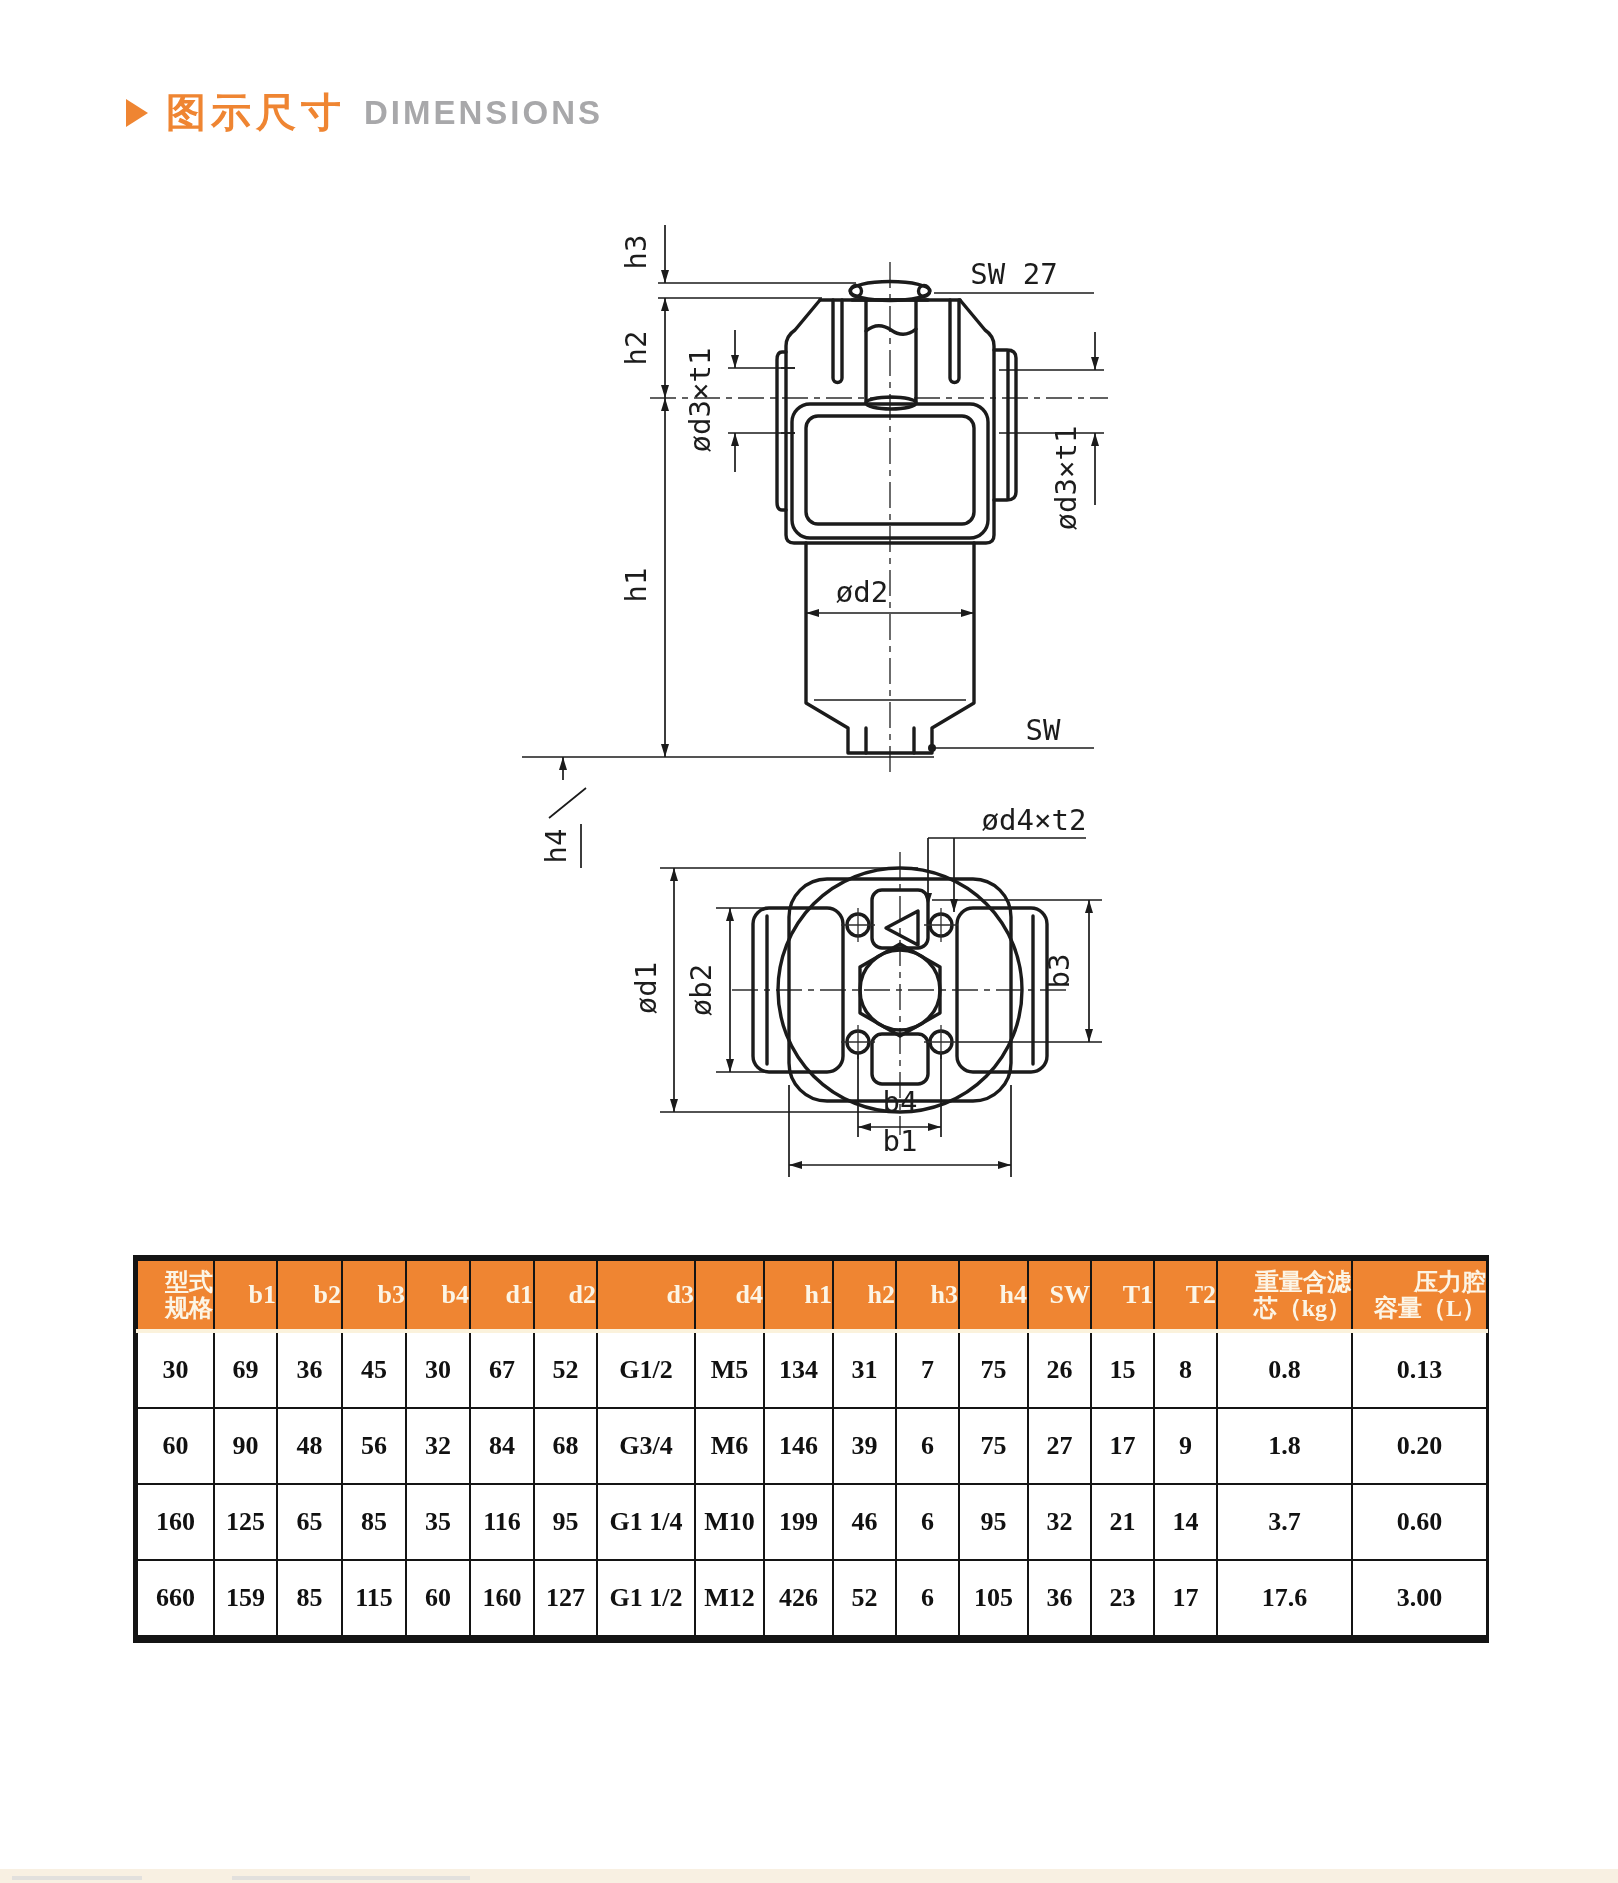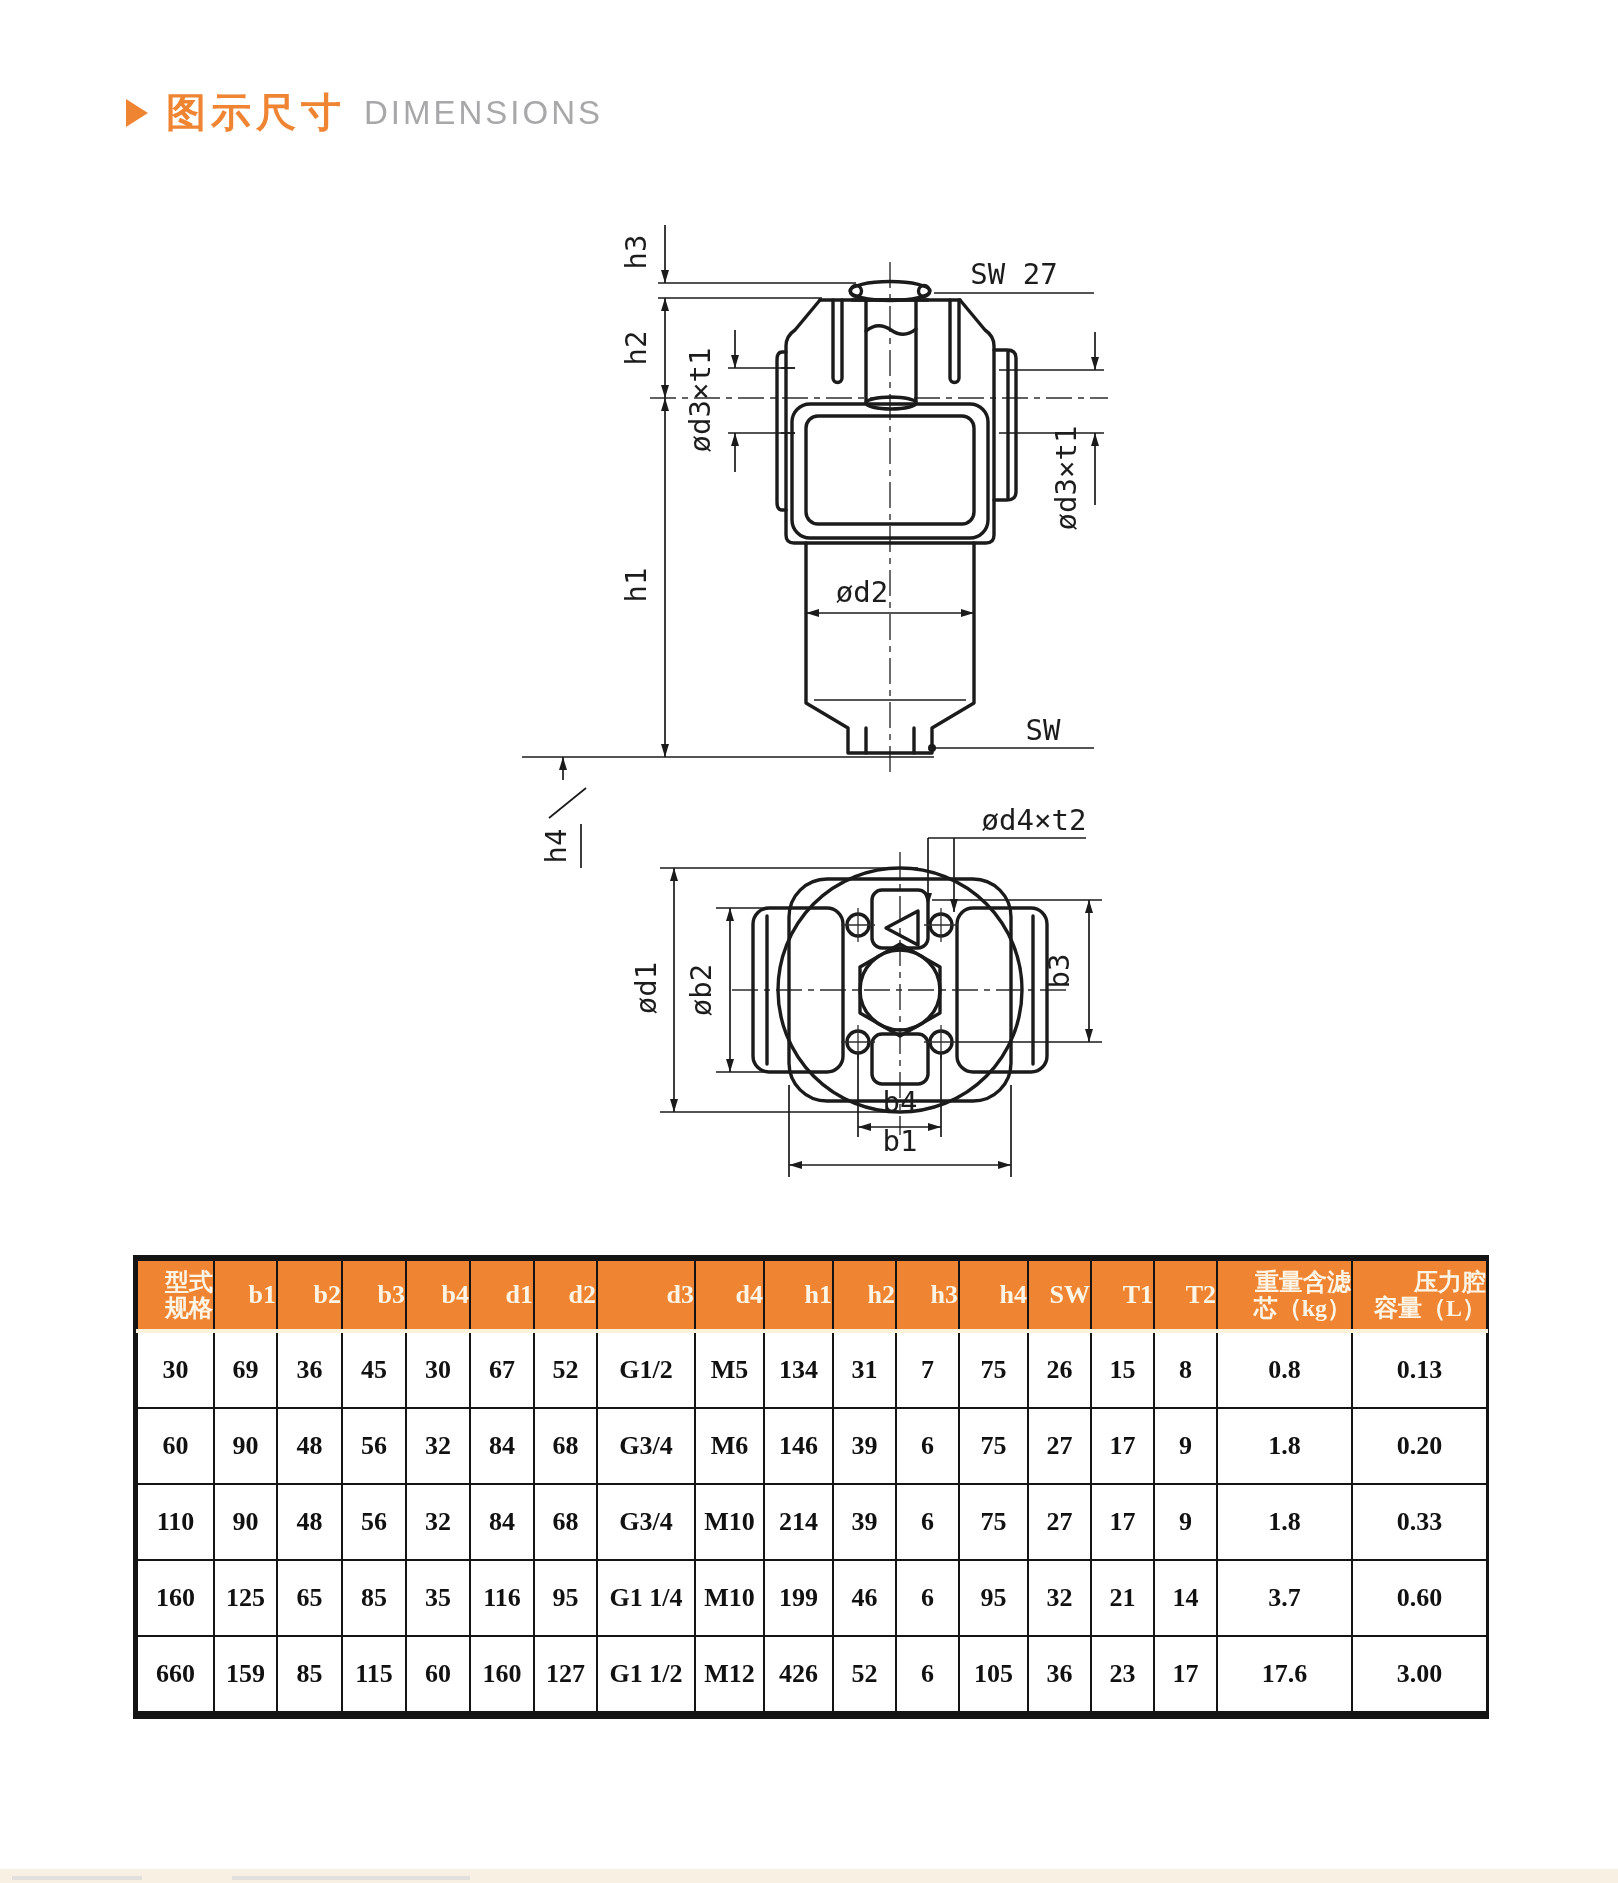--- a/index.html
+++ b/index.html
@@ -5,21 +5,21 @@
   html,body{margin:0;padding:0;}
   body{width:1618px;height:1883px;position:relative;background:#ffffff;overflow:hidden;
        font-family:"Liberation Sans",sans-serif;}
 
   
   .sec-title{position:absolute;left:126px;top:85px;display:flex;align-items:center;gap:18px;}
   .tri{width:0;height:0;border-top:14px solid transparent;border-bottom:14px solid transparent;
        border-left:22px solid #EF8532;}
   .t-zh{font-size:40px;font-weight:bold;color:#EF8532;letter-spacing:5px;
         font-family:"DejaVu Sans","Liberation Sans",sans-serif;}
-  .t-en{font-size:33px;font-weight:normal;color:#A8A8AA;letter-spacing:3px;
+  .t-en{font-size:33px;font-weight:bold;color:#A8A8AA;letter-spacing:3px;
         font-family:"Liberation Sans",sans-serif;}
 
   
   .drawing{position:absolute;left:0;top:150px;width:1618px;height:1090px;}
   .outl{fill:none;stroke:#1b1b1b;stroke-width:3.4;stroke-linejoin:round;stroke-linecap:round;}
   .thin{fill:none;stroke:#1b1b1b;stroke-width:1.7;stroke-linecap:butt;}
   .cl{fill:none;stroke:#2e2e2e;stroke-width:1.4;stroke-dasharray:26 6 6 6;}
   .tick{fill:none;stroke:#2e2e2e;stroke-width:1.3;}
   .ah{fill:#1b1b1b;stroke:none;}
   .dotm{fill:#1b1b1b;}
@@ -301,40 +301,20 @@
           <td>39</td>
           <td>6</td>
           <td>75</td>
           <td>27</td>
           <td>17</td>
           <td>9</td>
           <td>1.8</td>
           <td>0.20</td>
         </tr>
         <tr>
-          <td>110</td>
-          <td>90</td>
-          <td>48</td>
-          <td>56</td>
-          <td>32</td>
-          <td>84</td>
-          <td>68</td>
-          <td>G3/4</td>
-          <td>M10</td>
-          <td>214</td>
-          <td>39</td>
-          <td>6</td>
-          <td>75</td>
-          <td>27</td>
-          <td>17</td>
-          <td>9</td>
-          <td>1.8</td>
-          <td>0.33</td>
-        </tr>
-        <tr>
           <td>160</td>
           <td>125</td>
           <td>65</td>
           <td>85</td>
           <td>35</td>
           <td>116</td>
           <td>95</td>
           <td>G1 1/4</td>
           <td>M10</td>
           <td>199</td>

